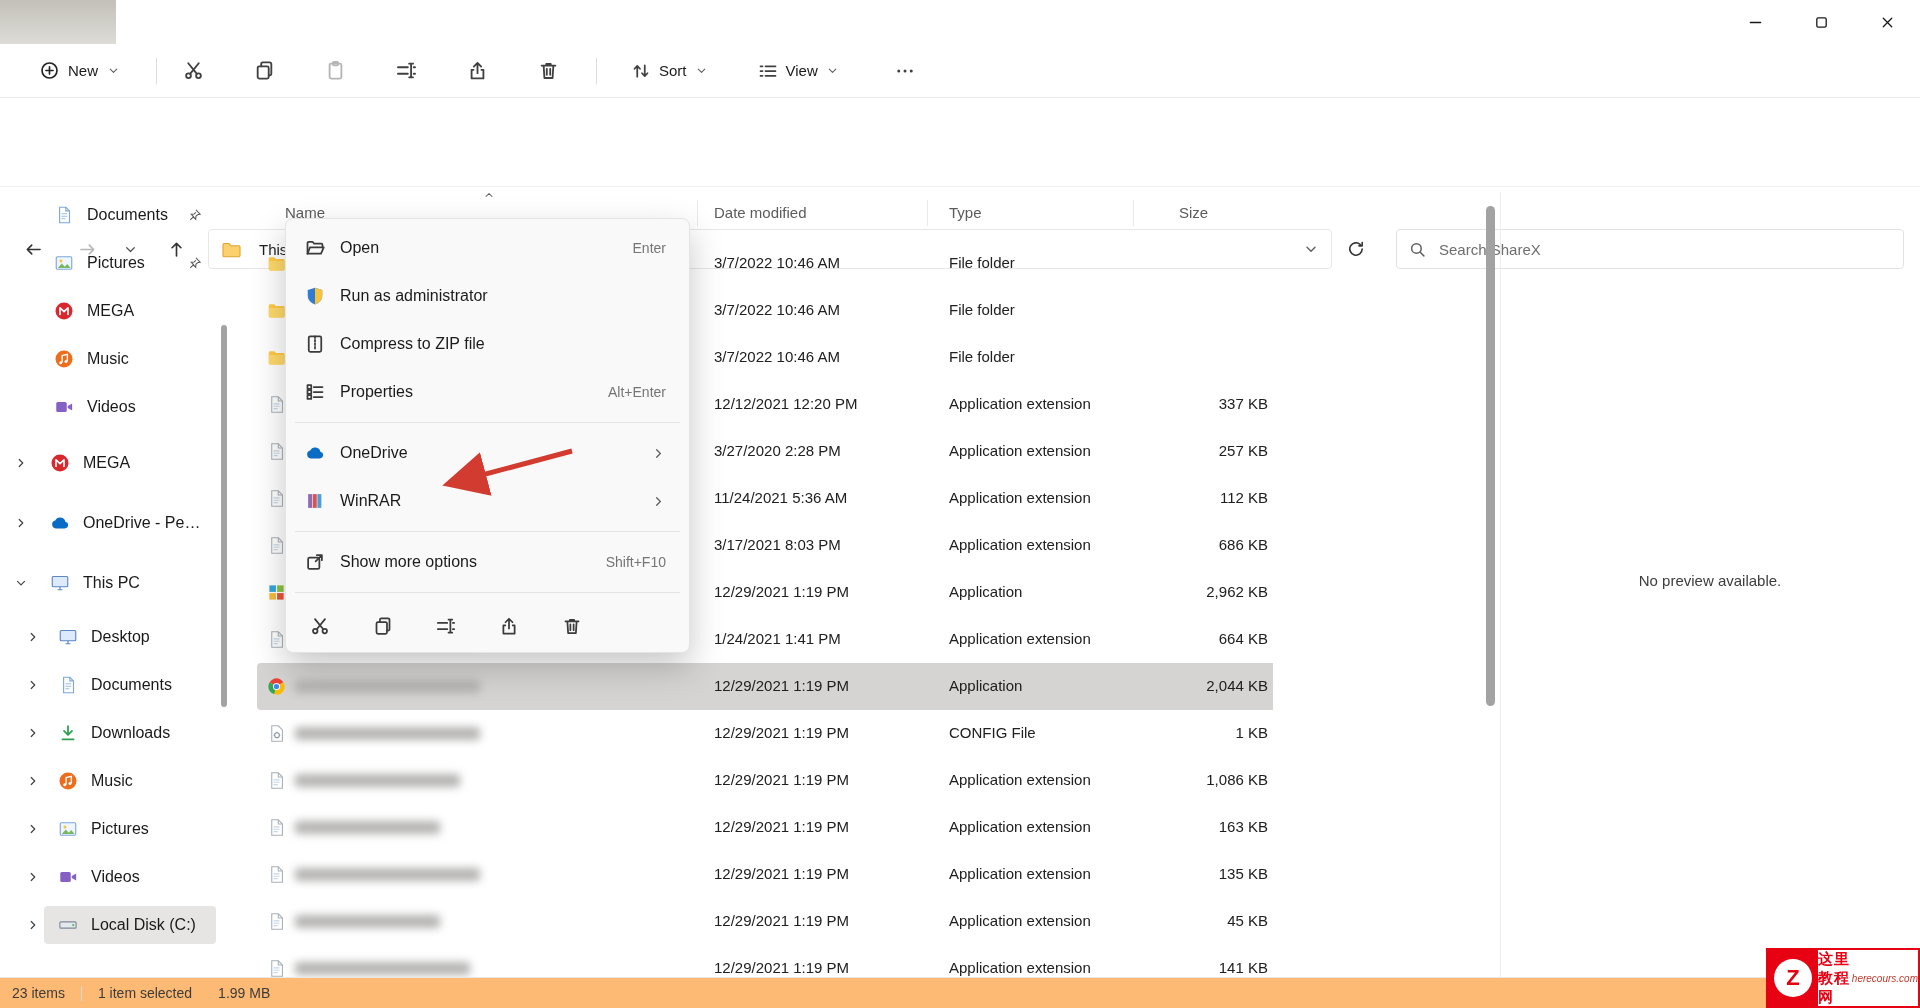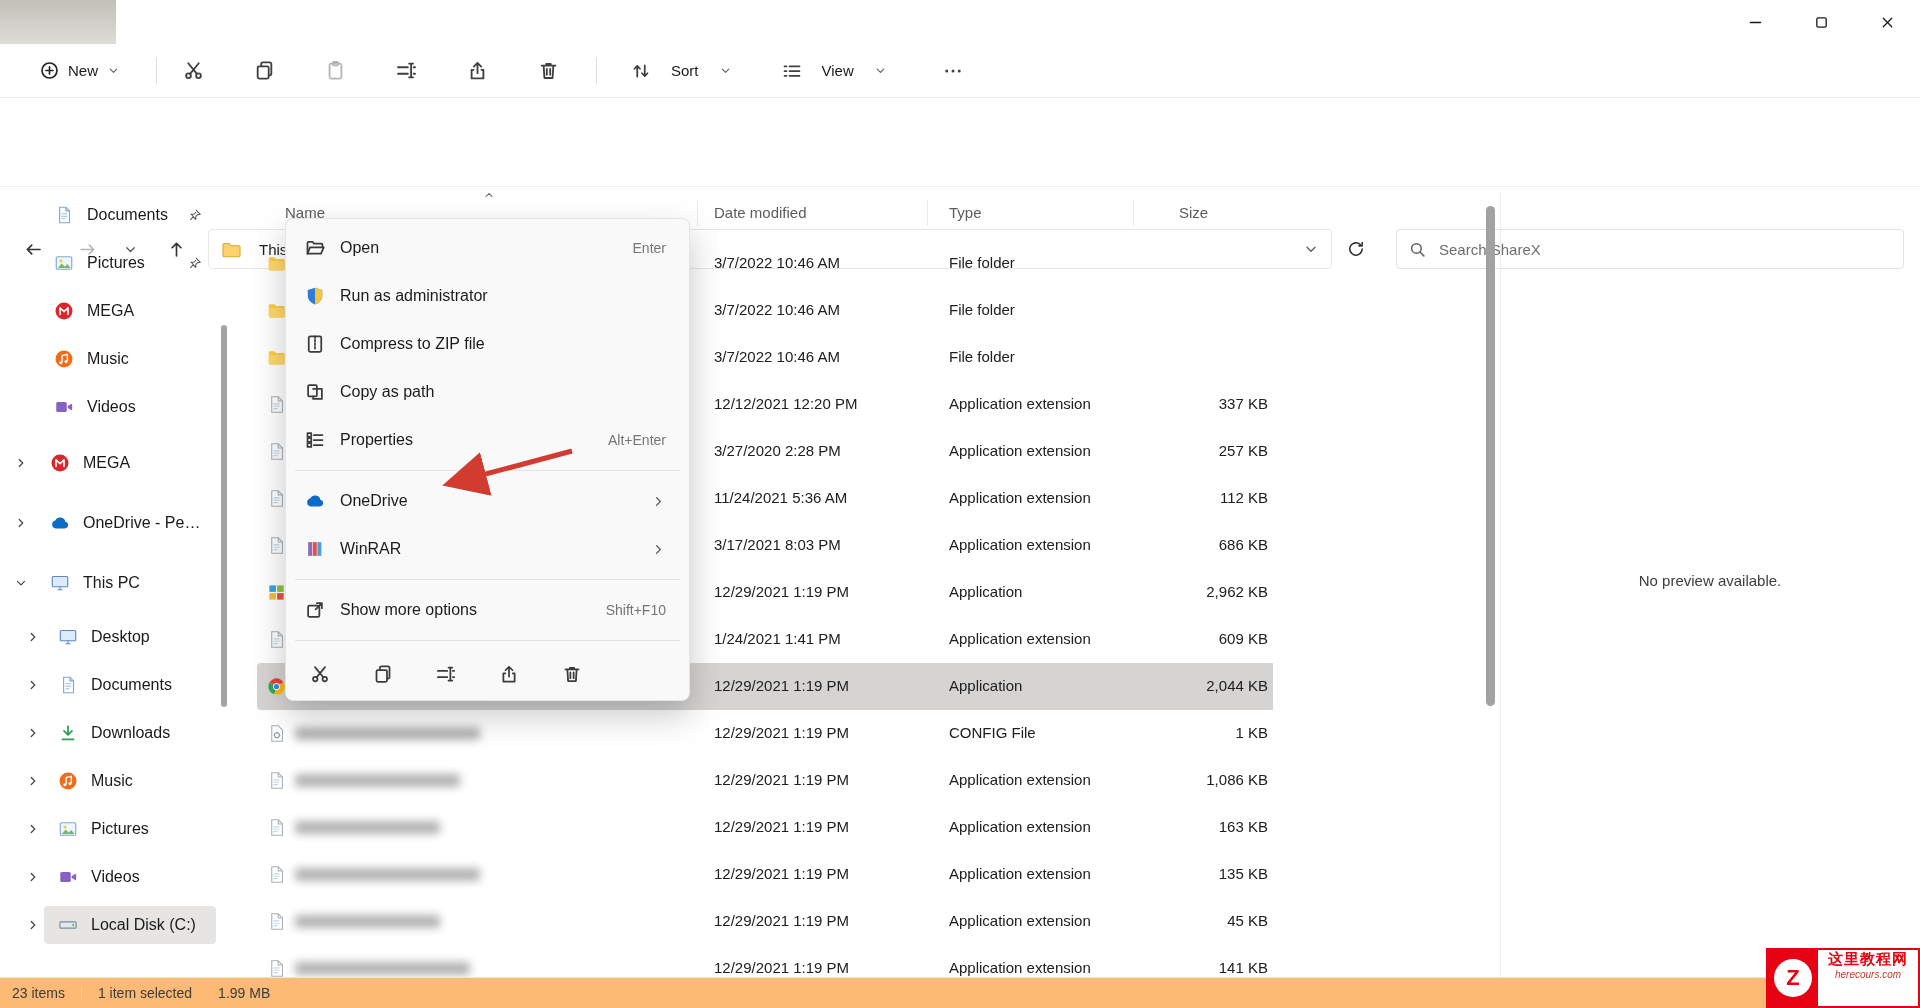--- a/index.html
+++ b/index.html
@@ -25,21 +25,21 @@
      background:transparent;border-radius:4px;font-size:15px;color:#1a1a1a;}
   .tb-new .plus{width:19px;height:19px;color:#222;}
   .tb-new .chev{width:13px;height:13px;color:#5f5f5f;}
   .tb-sep{width:1px;height:26px;background:#dcdcdc;margin-left:24px;}
   .tb-icons{display:flex;gap:27px;margin-left:14px;}
   .tb-icon-btn{width:44px;height:40px;border:none;background:transparent;border-radius:4px;
      display:flex;align-items:center;justify-content:center;color:#404040;}
   .tb-icon-btn .ic{width:21px;height:21px;}
   .tb-icon-btn.disabled{opacity:.38;}
   .tb-sep2{width:1px;height:26px;background:#dcdcdc;margin-left:26px;}
-  .tb-group{display:flex;align-items:center;gap:20px;height:40px;padding:0 10px;border:none;
+  .tb-group{display:flex;align-items:center;gap:8px;height:40px;padding:0 10px;border:none;
      background:transparent;border-radius:4px;font-size:15px;color:#1a1a1a;}
   .tb-group .g-icon{width:20px;height:20px;color:#404040;}
   .tb-group .chev{width:13px;height:13px;color:#5f5f5f;}
   .tb-sort{margin-left:24px;}
   .tb-view{margin-left:30px;justify-content:flex-end;}
   .tb-more{margin-left:36px;width:40px;height:40px;border:none;background:transparent;border-radius:4px;
      display:flex;align-items:center;justify-content:center;color:#404040;}
   .tb-more .ic{width:20px;height:20px;}
 
   
@@ -128,21 +128,21 @@
   .statusbar{position:absolute;left:0;right:0;bottom:0;height:30px;background:#fdba74;border-top:1px solid #e7e7e7;
      display:flex;align-items:center;font-size:14px;color:#3c3c3c;z-index:15;}
   .sb-count{margin-left:12px;}
   .sb-div{width:1px;height:15px;background:#d6d6d6;margin:0 16px;}
   .sb-size-lbl{margin-left:26px;}
   .watermark{position:absolute;right:0;bottom:0;width:154px;height:60px;display:flex;z-index:40;
      background:#fff;border:2px solid #e60113;box-sizing:border-box;}
   .wm-logo{width:50px;background:#e60113;display:flex;align-items:center;justify-content:center;}
   .wm-circle{width:38px;height:38px;border-radius:50%;background:#fff;color:#e60113;font-weight:bold;
      font-size:22px;display:flex;align-items:center;justify-content:center;}
-  .wm-text{flex:1;display:flex;flex-direction:column;align-items:center;}
+  .wm-text{flex:1;display:flex;flex-direction:row;align-items:center;}
   .wm-title{color:#e60113;font-weight:bold;font-size:15px;letter-spacing:1px;}
   .wm-url{color:#c0392b;font-size:10px;margin-top:0;font-style:italic;}
 </style>
 </head>
 <body>
 
 <div class="titlebar">
   <div class="tab-ghost"></div>
   <div class="win-controls">
     <button class="win-btn">
@@ -704,21 +704,21 @@
       <span class="ic row-icon">
         <svg viewBox="0 0 16 16">
           <path d="M4 1.5h5.5l3.5 3.5v9.5H4z" fill="#fff" stroke="#a8b0b8" stroke-width="0.9"></path>
           <path d="M9.5 1.5V5H13" fill="none" stroke="#a8b0b8" stroke-width="0.9"></path>
           <path d="M5.5 7.5h5M5.5 9.5h5M5.5 11.5h3.5" stroke="#c3d6ea" stroke-width="0.9"></path>
         </svg>
       </span>
       <span class="name-blur"></span>
       <span class="cell cell-date">1/24/2021 1:41 PM</span>
       <span class="cell cell-type">Application extension</span>
-      <span class="cell cell-size">609 KB</span>
+      <span class="cell cell-size">664 KB</span>
     </div>
     <div class="frow selected">
       <span class="ic row-icon">
         <svg viewBox="0 0 16 16">
           <circle cx="8" cy="8" r="6.8" fill="#e9eaec"></circle>
           <path d="M8 8L2.2 4.4A6.8 6.8 0 0 1 13.8 4.4z" fill="#ea4335"></path>
           <path d="M8 8L2.2 4.4A6.8 6.8 0 0 0 6.2 14.6z" fill="#34a853"></path>
           <path d="M8 8l5.8-3.6A6.8 6.8 0 0 1 6.2 14.6z" fill="#fbbc05"></path>
           <circle cx="8" cy="8" r="3" fill="#fff"></circle>
           <circle cx="8" cy="8" r="2.2" fill="#4285f4"></circle>
@@ -835,30 +835,20 @@
       <span class="mi-right"></span>
     </button>
     <button class="menu-item">
       <span class="ic mi-icon">
         <svg viewBox="0 0 16 16">
           <rect fill="none" stroke="currentColor" stroke-width="1.4" stroke-linecap="round" stroke-linejoin="round" x="3" y="1.8" width="10" height="12.4" rx="1.2"></rect>
           <path fill="none" stroke="currentColor" stroke-width="1.4" stroke-linecap="round" stroke-linejoin="round" d="M8 1.8v1.4M8 4.6v1.4M8 7.4v1.4M8 10.2v1.4"></path>
         </svg>
       </span>
       <span class="mi-label">Compress to ZIP file</span>
-      <span class="mi-right"></span>
-    </button>
-    <button class="menu-item">
-      <span class="ic mi-icon">
-        <svg viewBox="0 0 16 16">
-          <rect fill="none" stroke="currentColor" stroke-width="1.4" stroke-linecap="round" stroke-linejoin="round" x="2.5" y="2.5" width="7" height="9" rx="1"></rect>
-          <path fill="none" stroke="currentColor" stroke-width="1.4" stroke-linecap="round" stroke-linejoin="round" d="M6.5 5.5h7v8h-7v-2"></path>
-        </svg>
-      </span>
-      <span class="mi-label">Copy as path</span>
       <span class="mi-right"></span>
     </button>
     <button class="menu-item">
       <span class="ic mi-icon">
         <svg viewBox="0 0 16 16">
           <rect fill="none" stroke="currentColor" stroke-width="1.4" stroke-linecap="round" stroke-linejoin="round" x="2" y="2.5" width="3" height="3"></rect>
           <path fill="none" stroke="currentColor" stroke-width="1.4" stroke-linecap="round" stroke-linejoin="round" d="M7 4h7"></path>
           <rect fill="none" stroke="currentColor" stroke-width="1.4" stroke-linecap="round" stroke-linejoin="round" x="2" y="6.5" width="3" height="3"></rect>
           <path fill="none" stroke="currentColor" stroke-width="1.4" stroke-linecap="round" stroke-linejoin="round" d="M7 8h7"></path>
           <rect fill="none" stroke="currentColor" stroke-width="1.4" stroke-linecap="round" stroke-linejoin="round" x="2" y="10.5" width="3" height="3"></rect>

